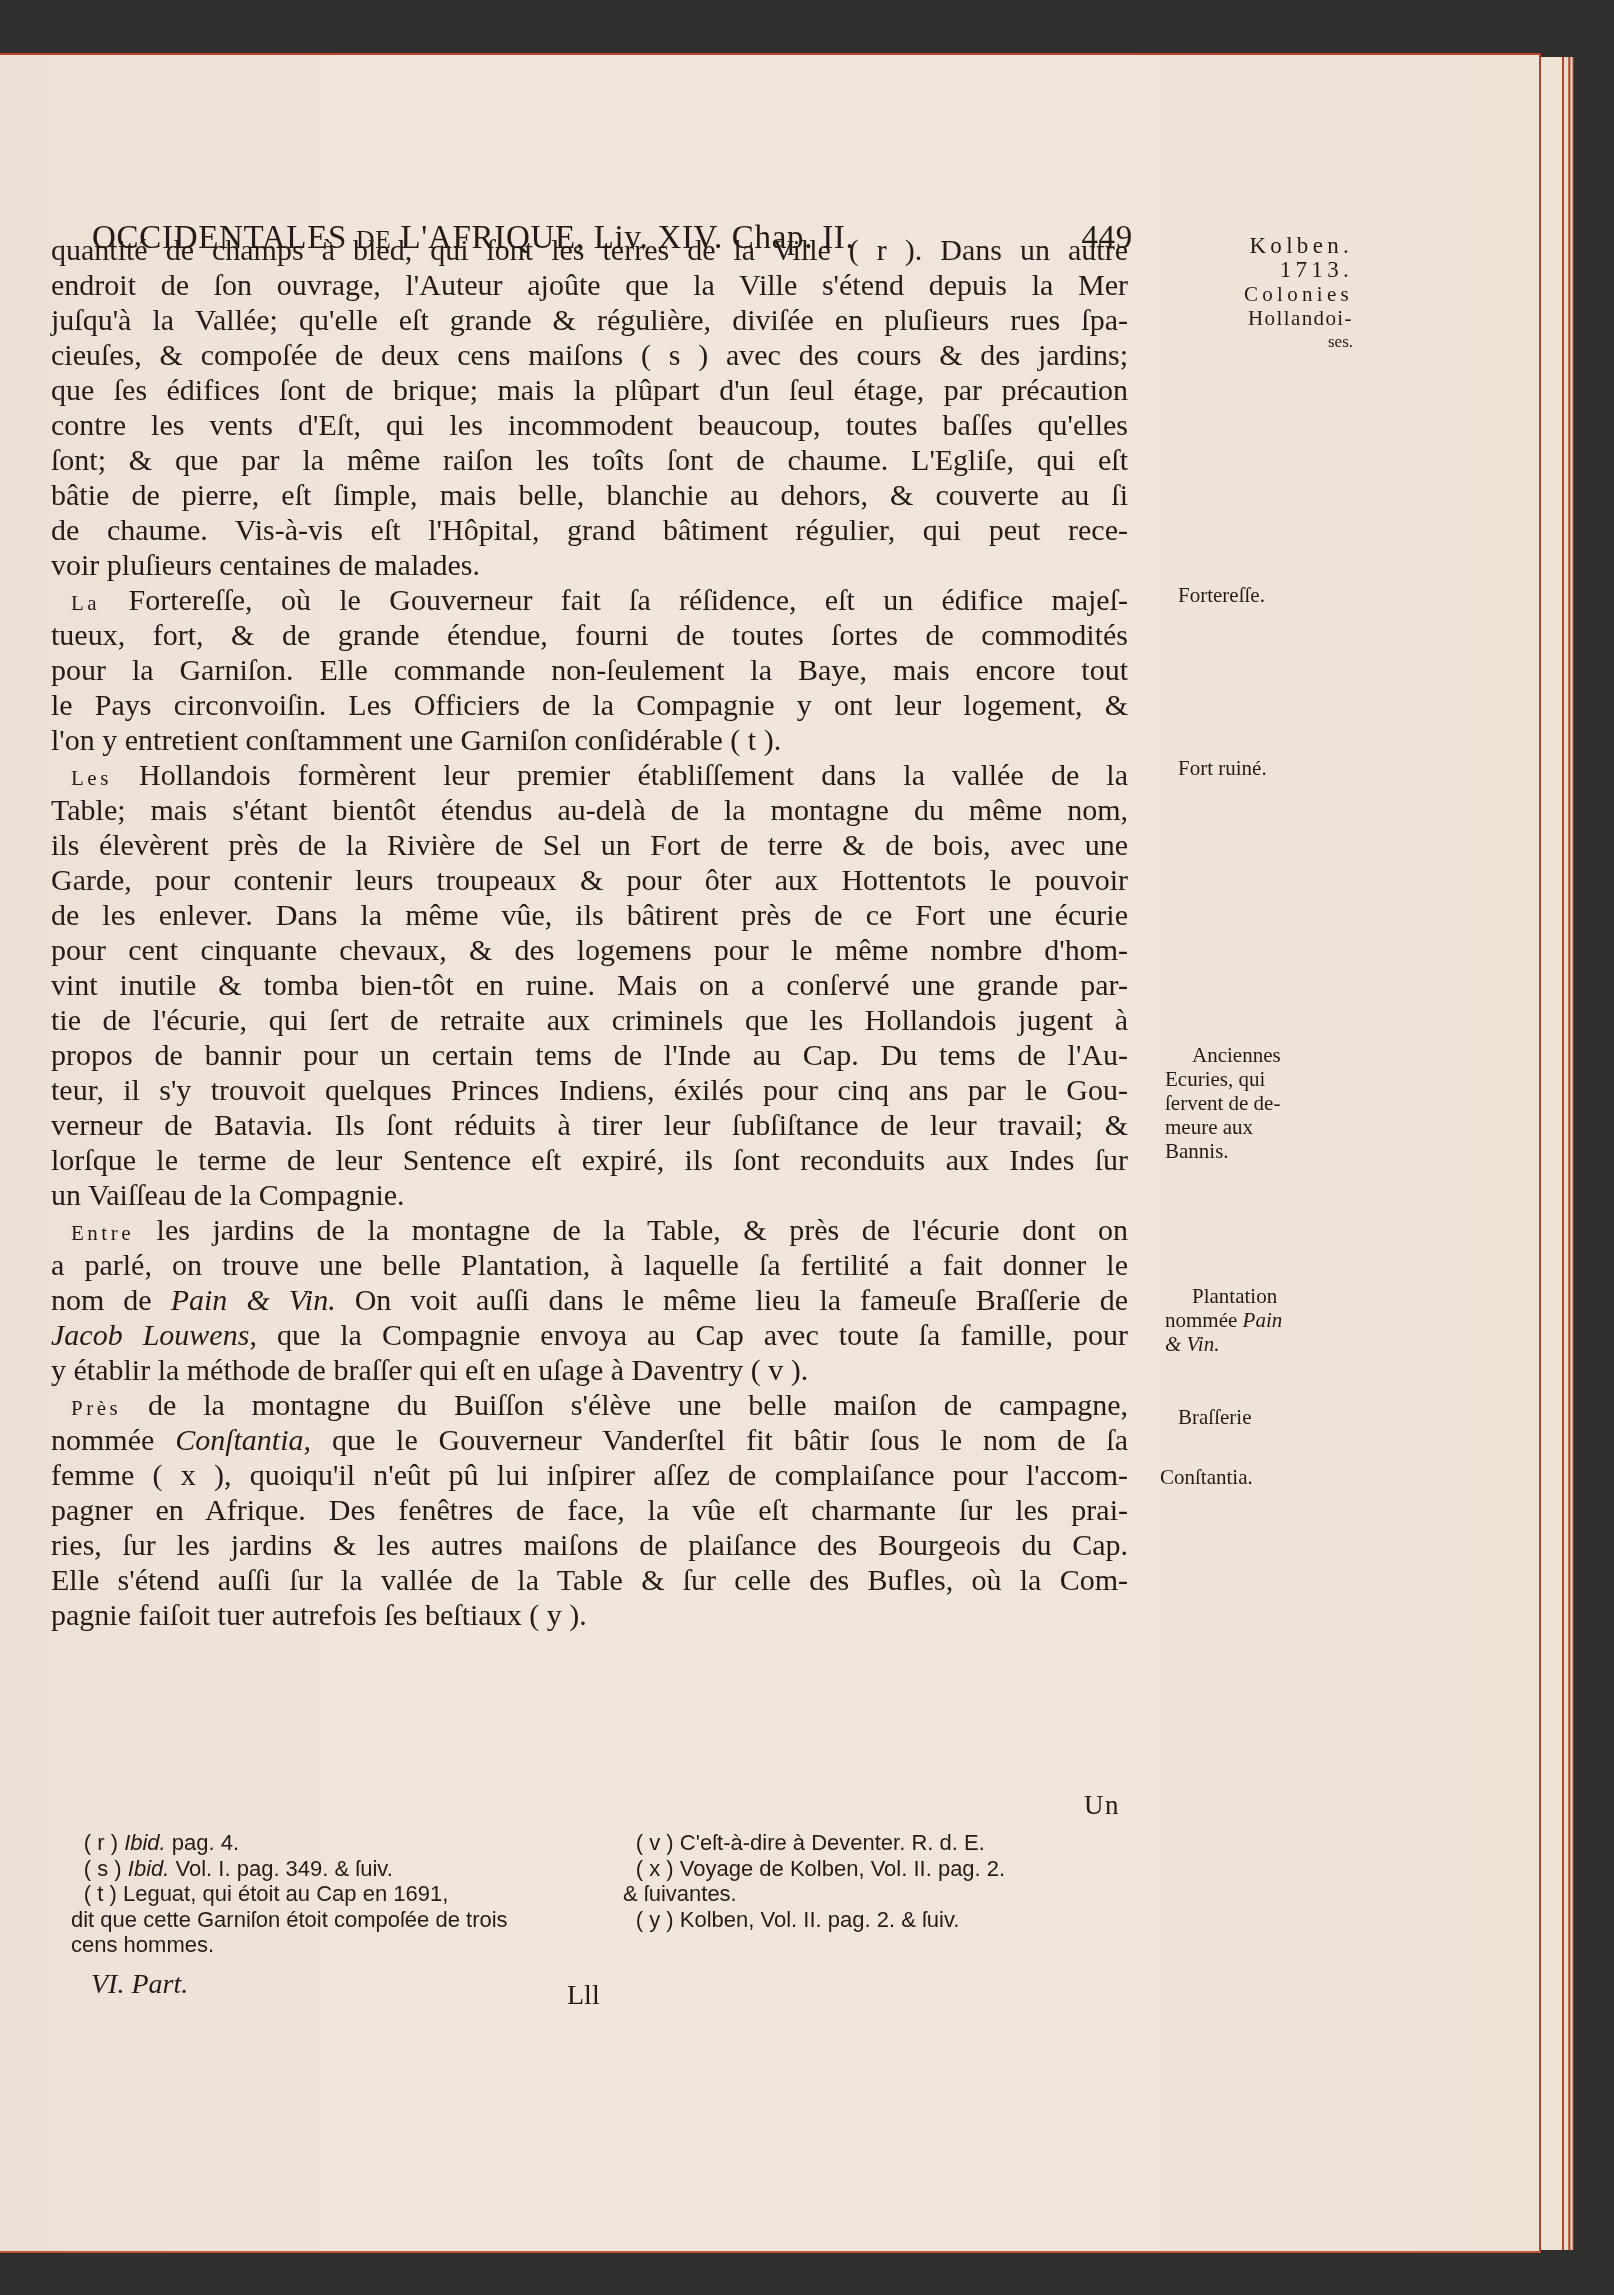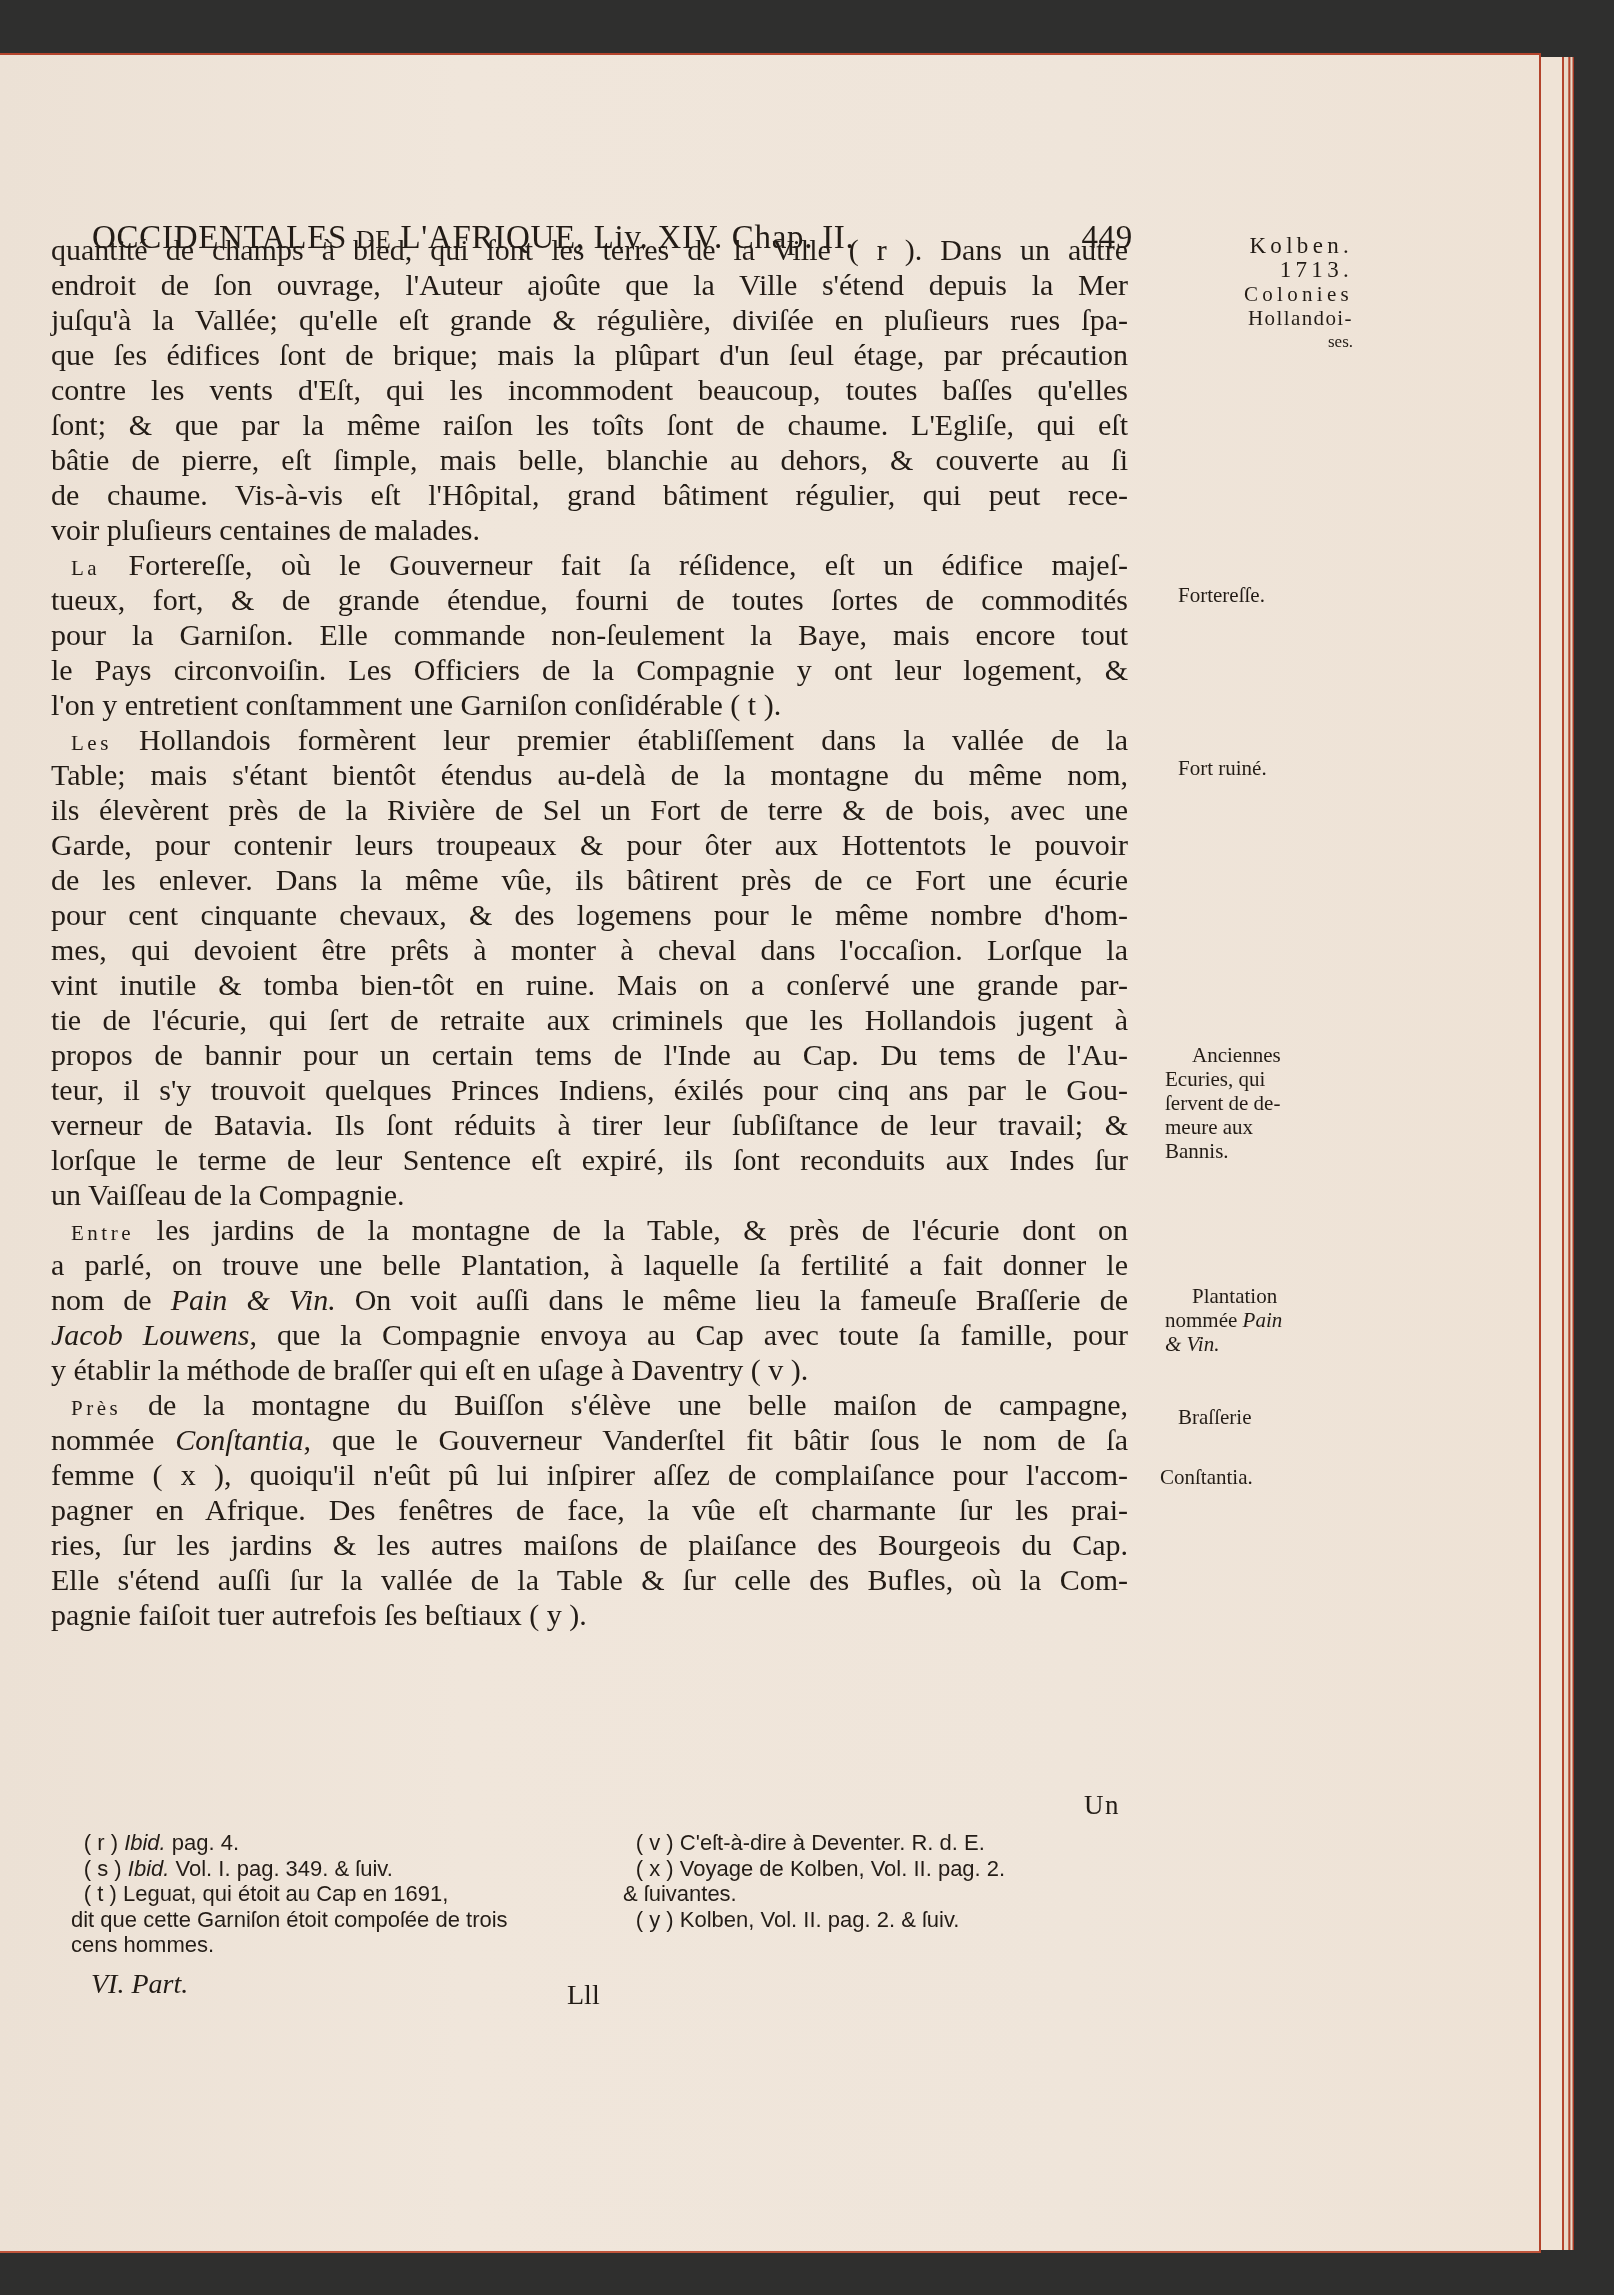--- a/index.html
+++ b/index.html
@@ -88,40 +88,40 @@
         <span>Liv. XIV.</span>
         <span>Chap. II.</span>
       </span>
       <span>449</span>
     </div>
 
     <div class="body-text">
       <span class="line">quantité de champs à bled, qui ſont les terres de la Ville ( r ). Dans un autre</span>
       <span class="line">endroit de ſon ouvrage, l'Auteur ajoûte que la Ville s'étend depuis la Mer</span>
       <span class="line">juſqu'à la Vallée; qu'elle eſt grande &amp; régulière, diviſée en pluſieurs rues ſpa-</span>
+      <span class="line">cieuſes, &amp; compoſée de deux cens maiſons ( s ) avec des cours &amp; des jardins;</span>
       <span class="line">que ſes édifices ſont de brique; mais la plûpart d'un ſeul étage, par précaution</span>
       <span class="line">contre les vents d'Eſt, qui les incommodent beaucoup, toutes baſſes qu'elles</span>
       <span class="line">ſont; &amp; que par la même raiſon les toîts ſont de chaume. L'Egliſe, qui eſt</span>
       <span class="line">bâtie de pierre, eſt ſimple, mais belle, blanchie au dehors, &amp; couverte au ſi</span>
       <span class="line">de chaume. Vis-à-vis eſt l'Hôpital, grand bâtiment régulier, qui peut rece-</span>
       <span class="line last">voir pluſieurs centaines de malades.</span>
 
       <span class="line indent"><span class="smallcaps">La</span> <span>Fortereſſe, où le Gouverneur fait ſa réſidence, eſt un édifice majeſ-</span></span>
       <span class="line">tueux, fort, &amp; de grande étendue, fourni de toutes ſortes de commodités</span>
       <span class="line">pour la Garniſon. Elle commande non-ſeulement la Baye, mais encore tout</span>
       <span class="line">le Pays circonvoiſin. Les Officiers de la Compagnie y ont leur logement, &amp;</span>
       <span class="line last">l'on y entretient conſtamment une Garniſon conſidérable ( t ).</span>
 
       <span class="line indent"><span class="smallcaps">Les</span> <span>Hollandois formèrent leur premier établiſſement dans la vallée de la</span></span>
       <span class="line">Table; mais s'étant bientôt étendus au-delà de la montagne du même nom,</span>
       <span class="line">ils élevèrent près de la Rivière de Sel un Fort de terre &amp; de bois, avec une</span>
       <span class="line">Garde, pour contenir leurs troupeaux &amp; pour ôter aux Hottentots le pouvoir</span>
       <span class="line">de les enlever. Dans la même vûe, ils bâtirent près de ce Fort une écurie</span>
       <span class="line">pour cent cinquante chevaux, &amp; des logemens pour le même nombre d'hom-</span>
-      <span class="line">mes, qui devoient être prêts à monter à cheval dans l'occaſion. Lorſque la</span>
       <span class="line">vint inutile &amp; tomba bien-tôt en ruine. Mais on a conſervé une grande par-</span>
       <span class="line">tie de l'écurie, qui ſert de retraite aux criminels que les Hollandois jugent à</span>
       <span class="line">propos de bannir pour un certain tems de l'Inde au Cap. Du tems de l'Au-</span>
       <span class="line">teur, il s'y trouvoit quelques Princes Indiens, éxilés pour cinq ans par le Gou-</span>
       <span class="line">verneur de Batavia. Ils ſont réduits à tirer leur ſubſiſtance de leur travail; &amp;</span>
       <span class="line">lorſque le terme de leur Sentence eſt expiré, ils ſont reconduits aux Indes ſur</span>
       <span class="line last">un Vaiſſeau de la Compagnie.</span>
 
       <span class="line indent"><span class="smallcaps">Entre</span> <span>les jardins de la montagne de la Table, &amp; près de l'écurie dont on</span></span>
       <span class="line">a parlé, on trouve une belle Plantation, à laquelle ſa fertilité a fait donner le</span>

